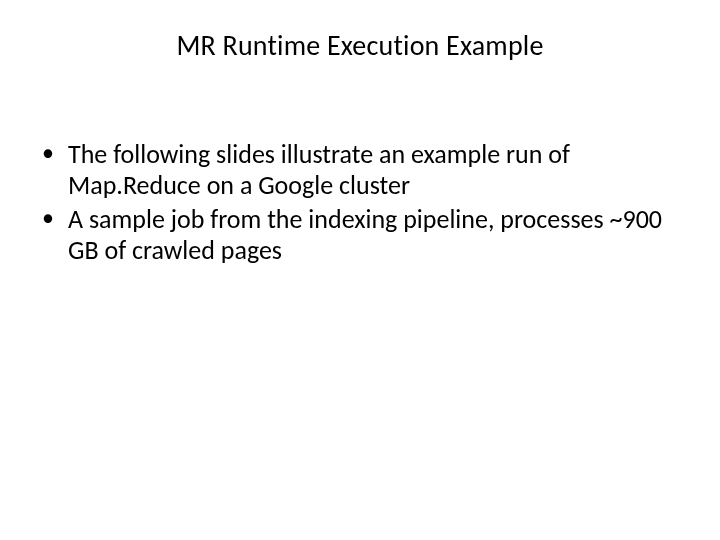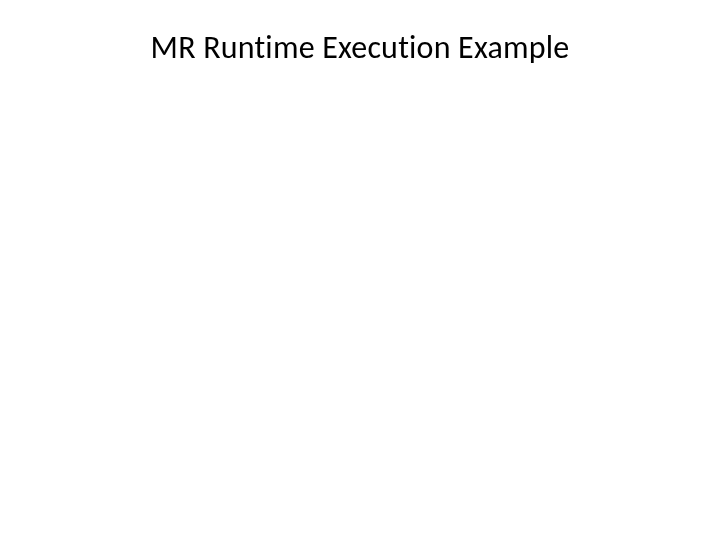--- a/index.html
+++ b/index.html
@@ -14,21 +14,21 @@
       font-family: Calibri, "Segoe UI", Arial, sans-serif;
       color: #000000;
       overflow: hidden;
     }
     .slide {
       width: 100%;
       height: 100%;
       padding: 28px 40px 40px 40px;
     }
     .title {
-      font-size: 32px;
+      font-size: 28px;
       font-weight: 400;
       text-align: center;
       margin-bottom: 76px;
       letter-spacing: 0.2px;
     }
     .bullets {
       list-style: none;
     }
     .bullets li {
       font-size: 26px;
@@ -43,13 +43,17 @@
       left: 2px;
       top: 0;
       font-size: 24px;
     }
   </style>
 </head>
 <body>
 
 <div class="slide">
   <h1 class="title">MR Runtime Execution Example</h1>
+  <ul class="bullets">
+    <li>The following slides illustrate an example run of Map.Reduce on a Google cluster</li>
+    <li>A sample job from the indexing pipeline, processes ~900 GB of crawled pages</li>
+  </ul>
 </div>
 
 </body></html>

